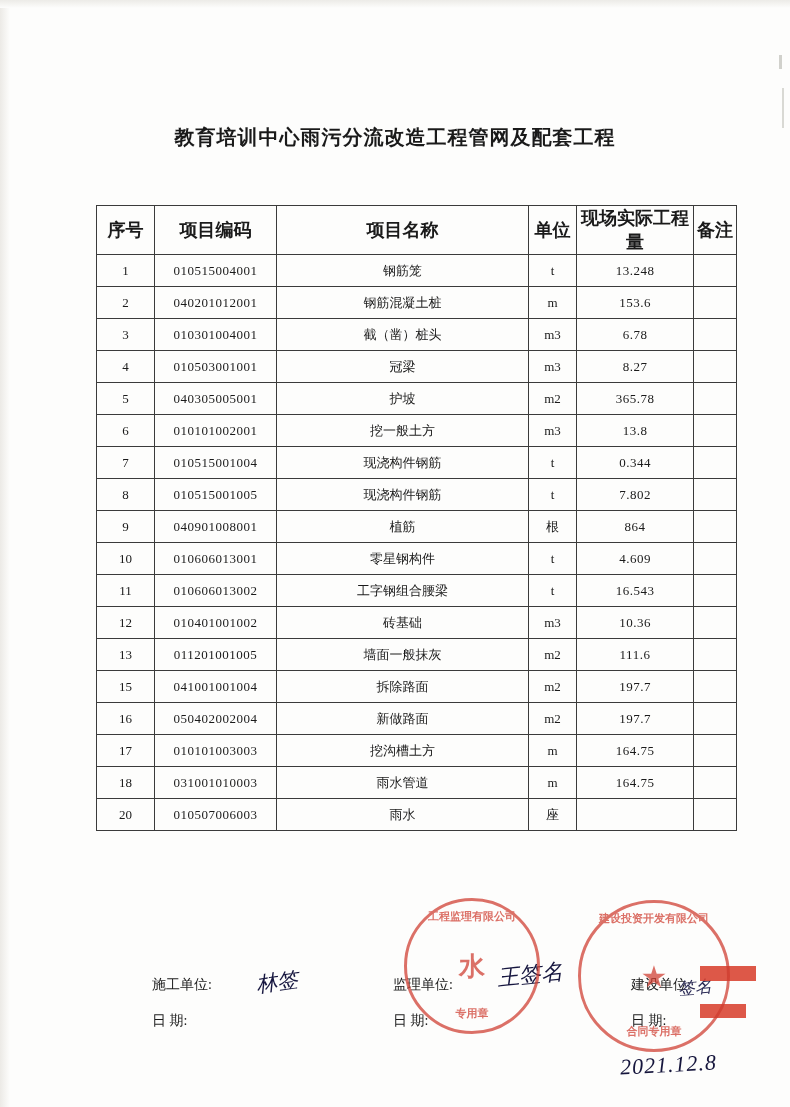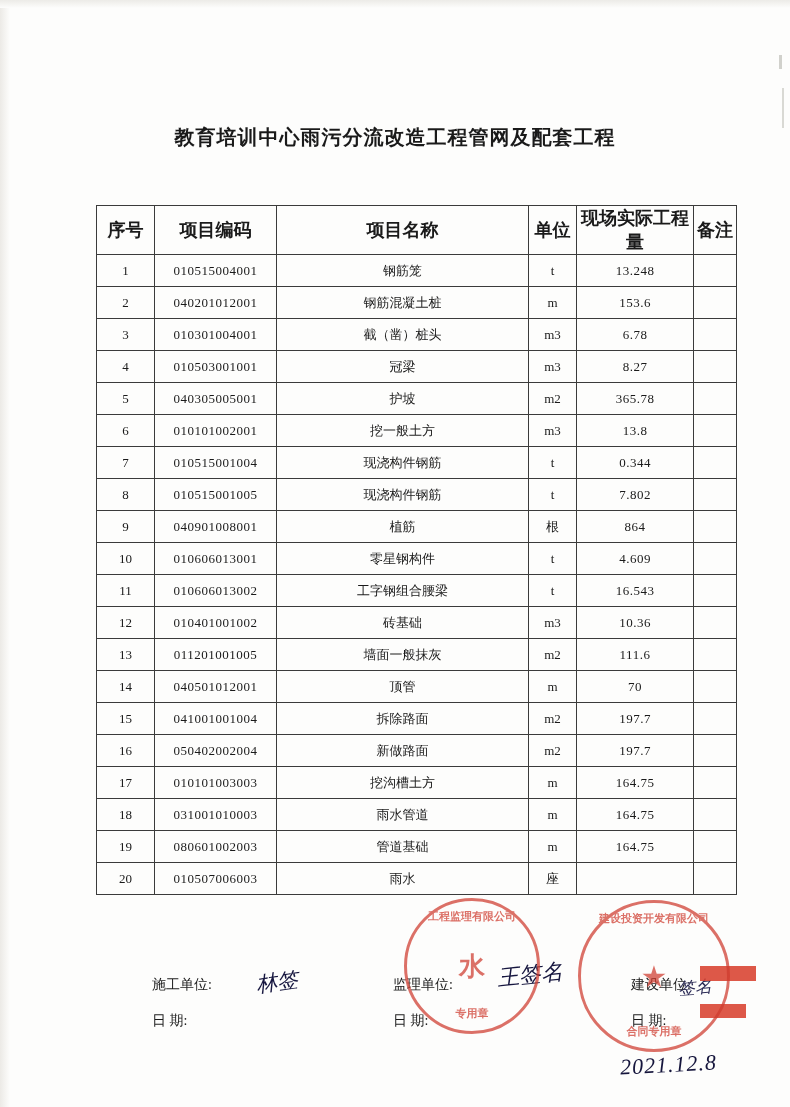--- a/index.html
+++ b/index.html
@@ -355,28 +355,20 @@
         </tr>
         <tr>
           <td>13</td>
           <td class="code">011201001005</td>
           <td class="name">墙面一般抹灰</td>
           <td>m2</td>
           <td class="qty">111.6</td>
           <td></td>
         </tr>
         <tr>
-          <td>14</td>
-          <td class="code">040501012001</td>
-          <td class="name">顶管</td>
-          <td>m</td>
-          <td class="qty">70</td>
-          <td></td>
-        </tr>
-        <tr>
           <td>15</td>
           <td class="code">041001001004</td>
           <td class="name">拆除路面</td>
           <td>m2</td>
           <td class="qty">197.7</td>
           <td></td>
         </tr>
         <tr>
           <td>16</td>
           <td class="code">050402002004</td>
@@ -390,28 +382,20 @@
           <td class="code">010101003003</td>
           <td class="name">挖沟槽土方</td>
           <td>m</td>
           <td class="qty">164.75</td>
           <td></td>
         </tr>
         <tr>
           <td>18</td>
           <td class="code">031001010003</td>
           <td class="name">雨水管道</td>
-          <td>m</td>
-          <td class="qty">164.75</td>
-          <td></td>
-        </tr>
-        <tr>
-          <td>19</td>
-          <td class="code">080601002003</td>
-          <td class="name">管道基础</td>
           <td>m</td>
           <td class="qty">164.75</td>
           <td></td>
         </tr>
         <tr>
           <td>20</td>
           <td class="code">010507006003</td>
           <td class="name">雨水</td>
           <td>座</td>
           <td class="qty"></td>

